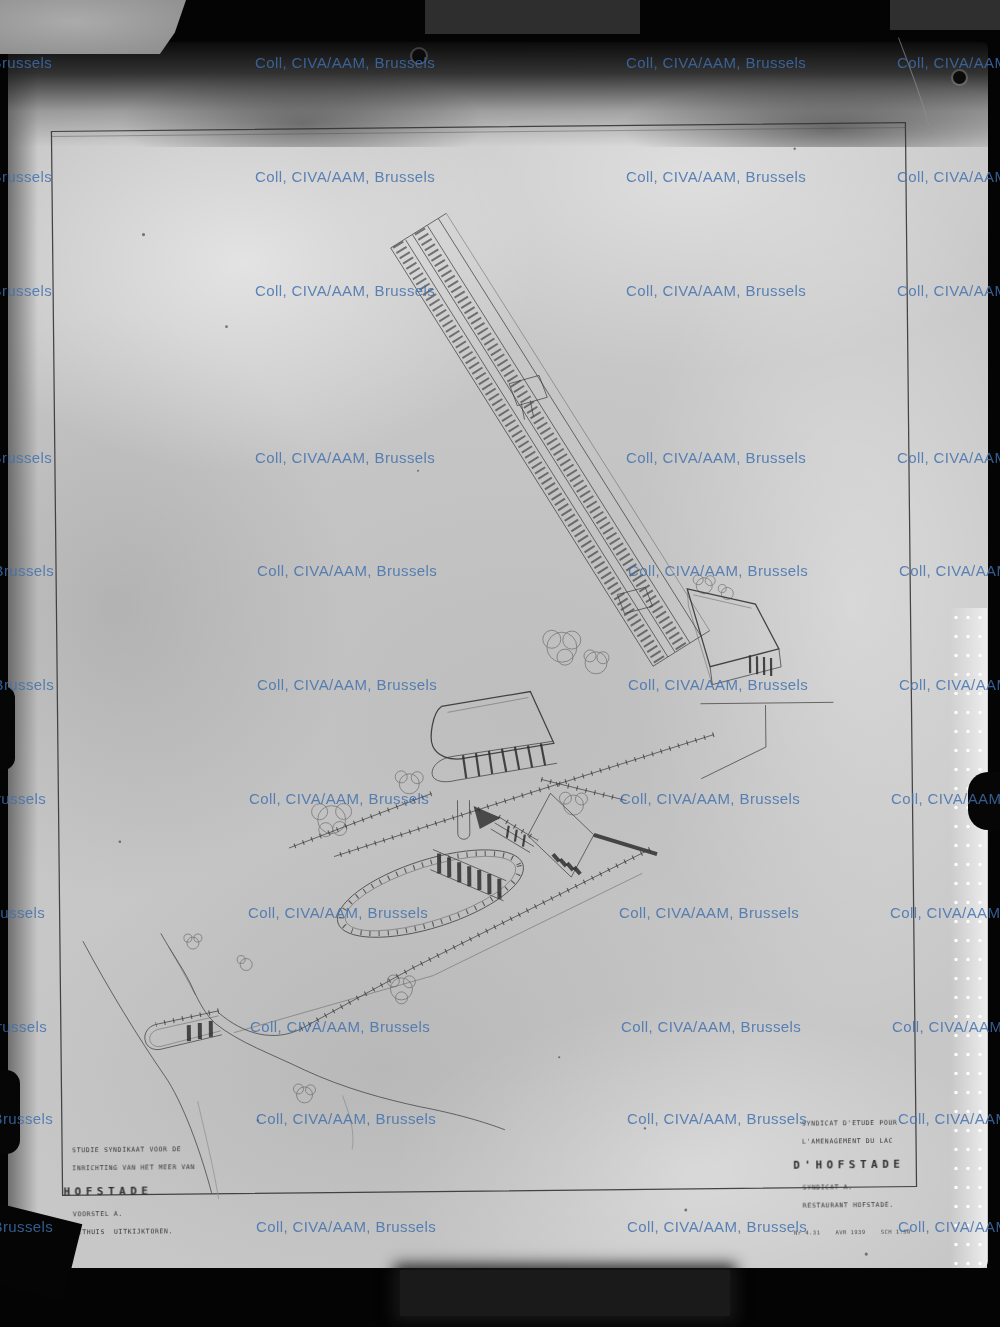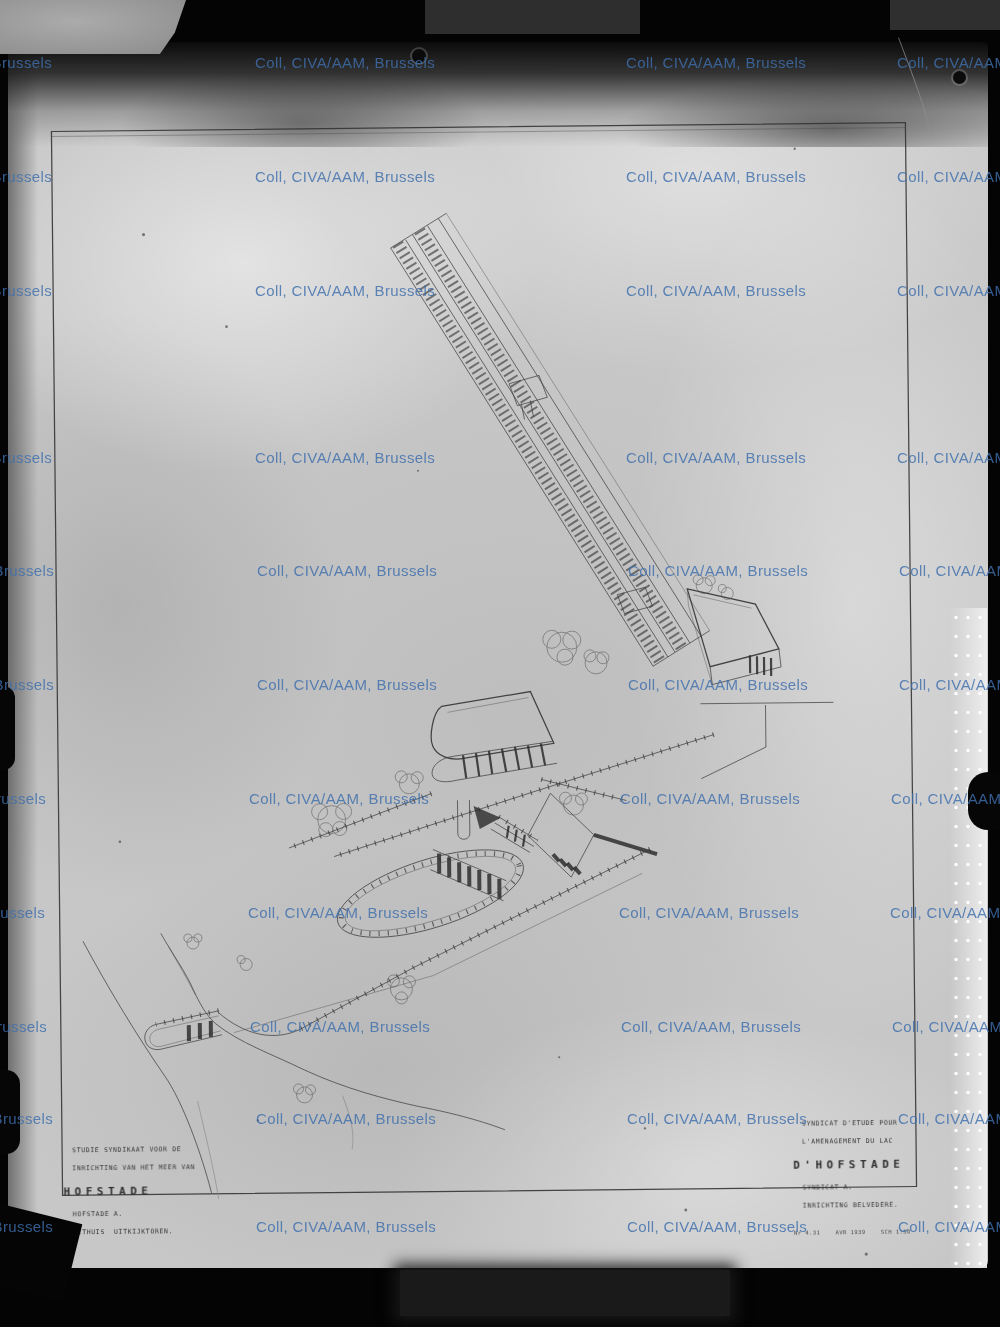--- a/index.html
+++ b/index.html
@@ -290,30 +290,30 @@
     <circle class="speck" cx="800" cy="152" r="1.2"></circle>
     <circle class="speck" cx="420" cy="470" r="1"></circle>
     <circle class="speck" cx="640" cy="1130" r="1.2"></circle>
   </g>
 </svg>
 
 <div class="tblock tb-left">
   <span>STUDIE SYNDIKAAT VOOR DE</span><br>
   <span>INRICHTING VAN HET MEER VAN</span>
   <span class="big">HOFSTADE</span>
-  <span>HOFSTADE A.</span><br>
+  <span>VOORSTEL A.</span><br>
   <span>EETHUIS  UITKIJKTOREN.</span>
 </div>
 
 <div class="tblock tb-right">
   <span>SYNDICAT D'ETUDE POUR</span><br>
   <span>L'AMENAGEMENT DU LAC</span>
   <span class="big">D'HOFSTADE</span>
   <span>SYNDICAT A.</span><br>
-  <span>INRICHTING BELVEDERE.</span>
+  <span>RESTAURANT HOFSTADE.</span>
   <span class="stamp">Nr 4.31    AVR 1939    SCH 1:50</span>
 </div>
 </div>
 
 <div class="speckle-strip"></div>
 <div class="nick" style="left:0;top:686px;width:15px;height:84px;border-radius:0 12px 12px 0;"></div>
 <div class="nick" style="left:0;top:1070px;width:20px;height:84px;border-radius:0 14px 14px 0;"></div>
 <div class="nick" style="left:968px;top:772px;width:32px;height:58px;border-radius:20px 0 0 20px;"></div>
 <div class="corner-wedge"></div>
 <div class="bottom-notch"></div>

